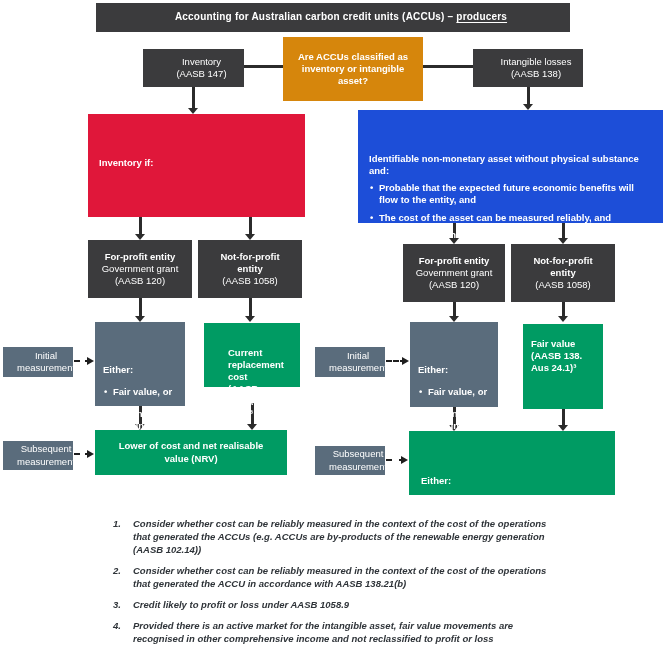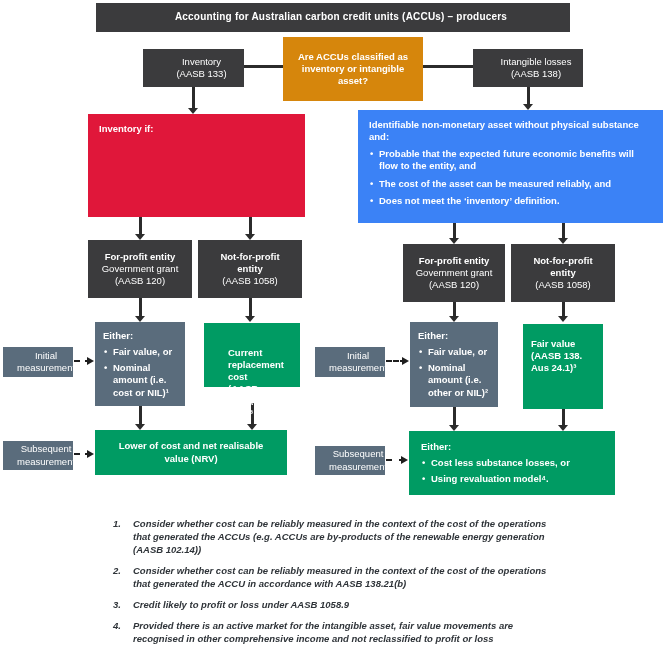--- a/index.html
+++ b/index.html
@@ -2,33 +2,33 @@
 <html><head>
 <meta charset="utf-8">
 <style>
   html,body{margin:0;padding:0;background:#fff;}
   .canvas{position:relative;width:667px;height:656px;background:#ffffff;overflow:hidden;
           font-family:"Liberation Sans", sans-serif;}
   .bx{position:absolute;box-sizing:border-box;color:#fff;font-size:9.5px;line-height:1.28;padding-left:16px;}
   .center{display:flex;flex-direction:column;align-items:center;justify-content:center;text-align:center;}
   .charcoal{background:#3B3B3D;}
   .red{background:#E0173A;}
-  .blue{background:#3b82f6;}
+  .blue{background:#1d4ed8;}
   .green{background:#009B63;}
   .slate{background:#5A6C7C;}
   .orange{background:#D6860C;}
   .b{font-weight:700;}
   .hdr{display:flex;align-items:center;justify-content:center;font-weight:700;font-size:10px;letter-spacing:.2px;}
-  .hdr .ul{text-underline-offset:2px;margin-left:3px;text-align:center;}
+  .hdr .ul{text-decoration:underline;text-underline-offset:2px;margin-left:3px;text-align:center;}
   .pad{padding:9px 11px;}
   .bullets{margin:0;padding:0;list-style:none;}
   .bullets li{position:relative;padding-left:10px;margin-top:5px;font-weight:700;}
   .bullets li::before{content:"\2022";position:absolute;left:1px;top:0;}
-  .tight li{margin-top:4px;}
-  .intro{font-weight:700;}
+  .tight li{margin-top:10px;}
+  .intro{font-weight:700;margin-top:34px;}
   
   .va{position:absolute;width:10px;}
   .va::before{content:"";position:absolute;left:3.5px;top:0;bottom:5px;width:3px;background:#2B2B2B;}
   .va::after{content:"";position:absolute;bottom:0;left:0;width:0;height:0;
              border-left:5px solid transparent;border-right:5px solid transparent;border-top:6px solid #2B2B2B;}
   
   .hl{position:absolute;height:3px;background:#2B2B2B;}
   
   .da{position:absolute;height:0;border-top:2px dashed #1E1E1E;}
   .da::after{content:"";position:absolute;right:-3px;top:-5px;width:0;height:0;
@@ -45,21 +45,21 @@
 
 <div class="canvas">
 
   <div class="bx charcoal hdr" style="left:96px;top:3px;width:474px;height:29px;">
     <span>Accounting for Australian carbon credit units (ACCUs) –</span>
     <span class="ul">producers</span>
   </div>
 
   <div class="bx charcoal center" style="left:143px;top:49px;width:101px;height:38px;">
     <div>Inventory</div>
-    <div>(AASB 133)</div>
+    <div>(AASB 147)</div>
   </div>
 
   <div class="bx orange center b" style="left:283px;top:37px;width:140px;height:64px;padding:6px 9px;">
     <div>Are ACCUs classified as inventory or intangible asset?</div>
   </div>
 
   <div class="bx charcoal center" style="left:473px;top:49px;width:110px;height:38px;">
     <div>Intangible losses</div>
     <div>(AASB 138)</div>
   </div>

